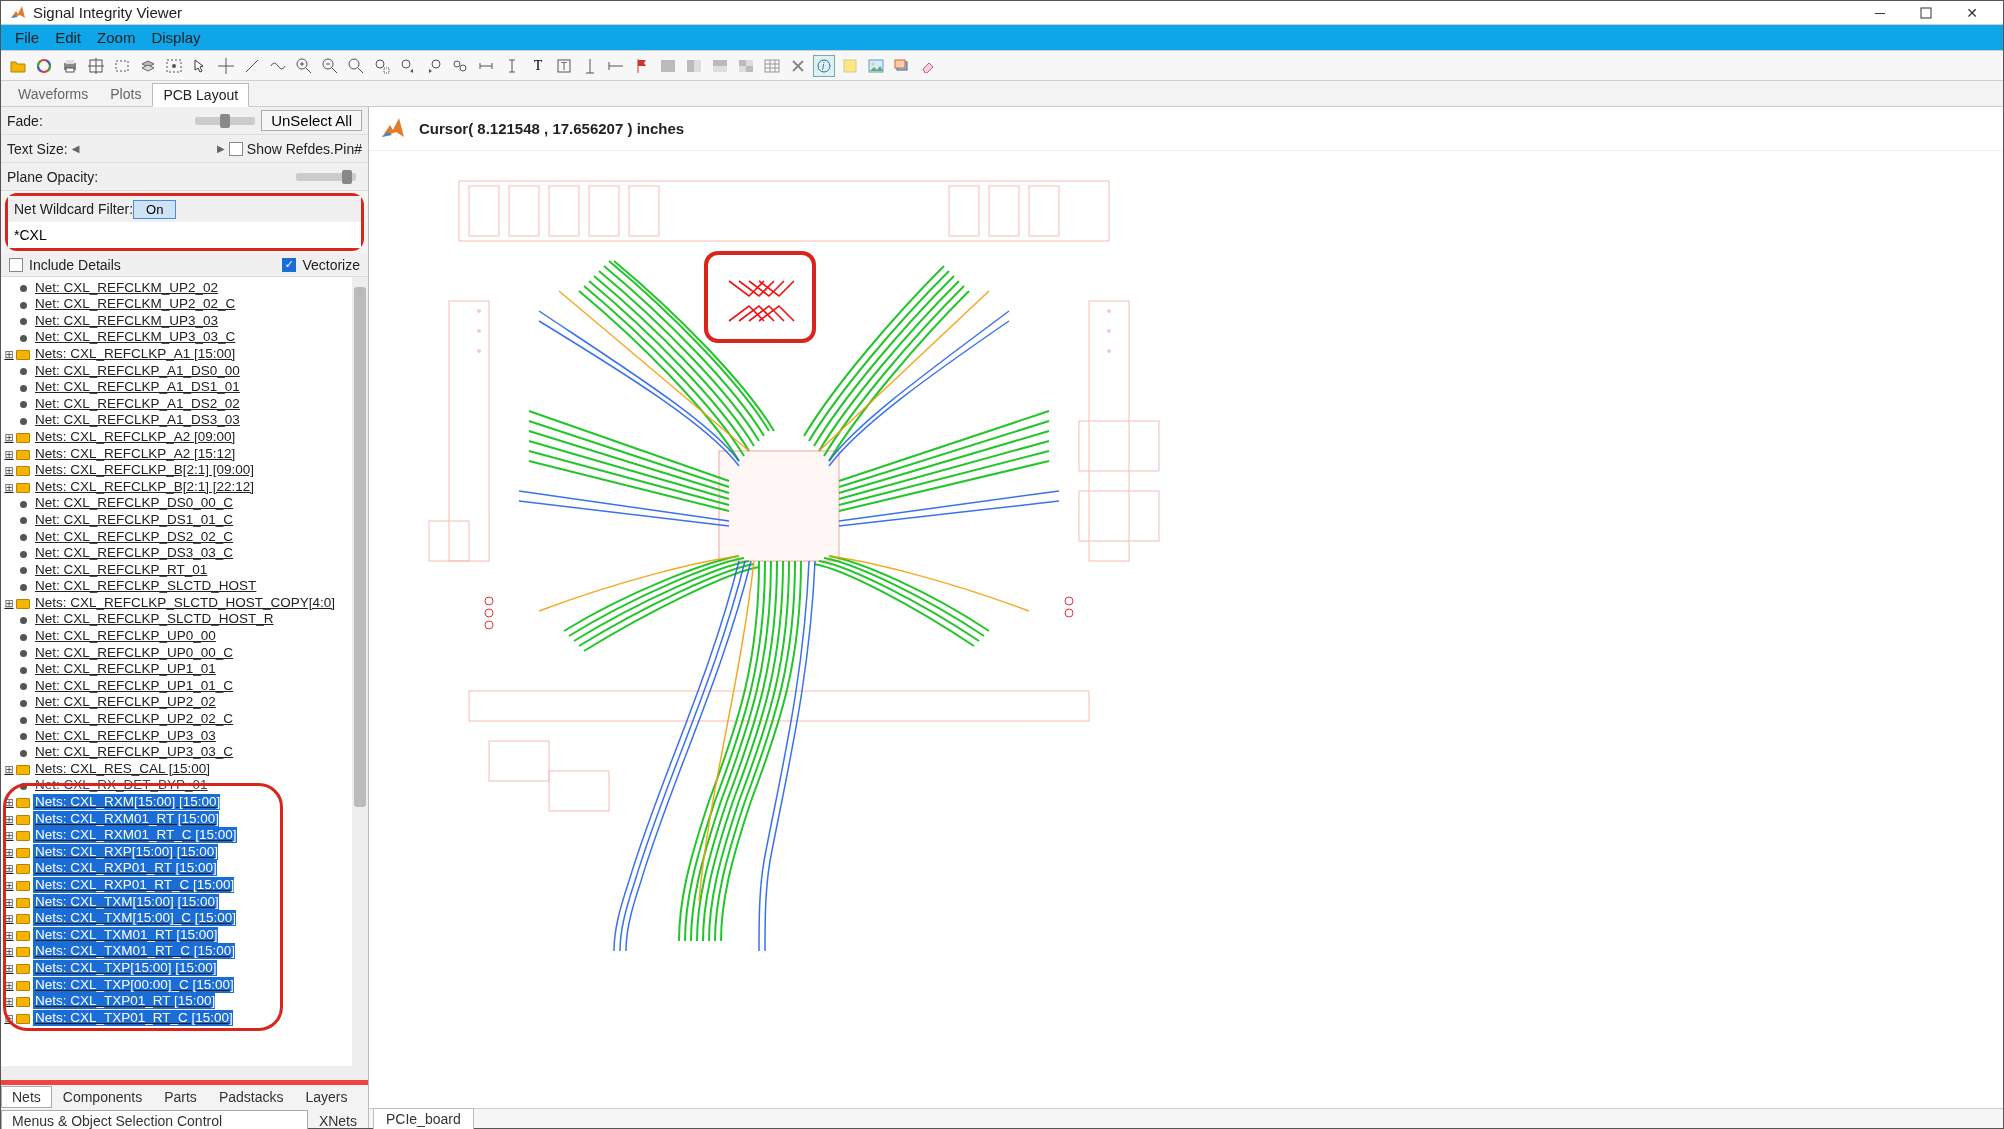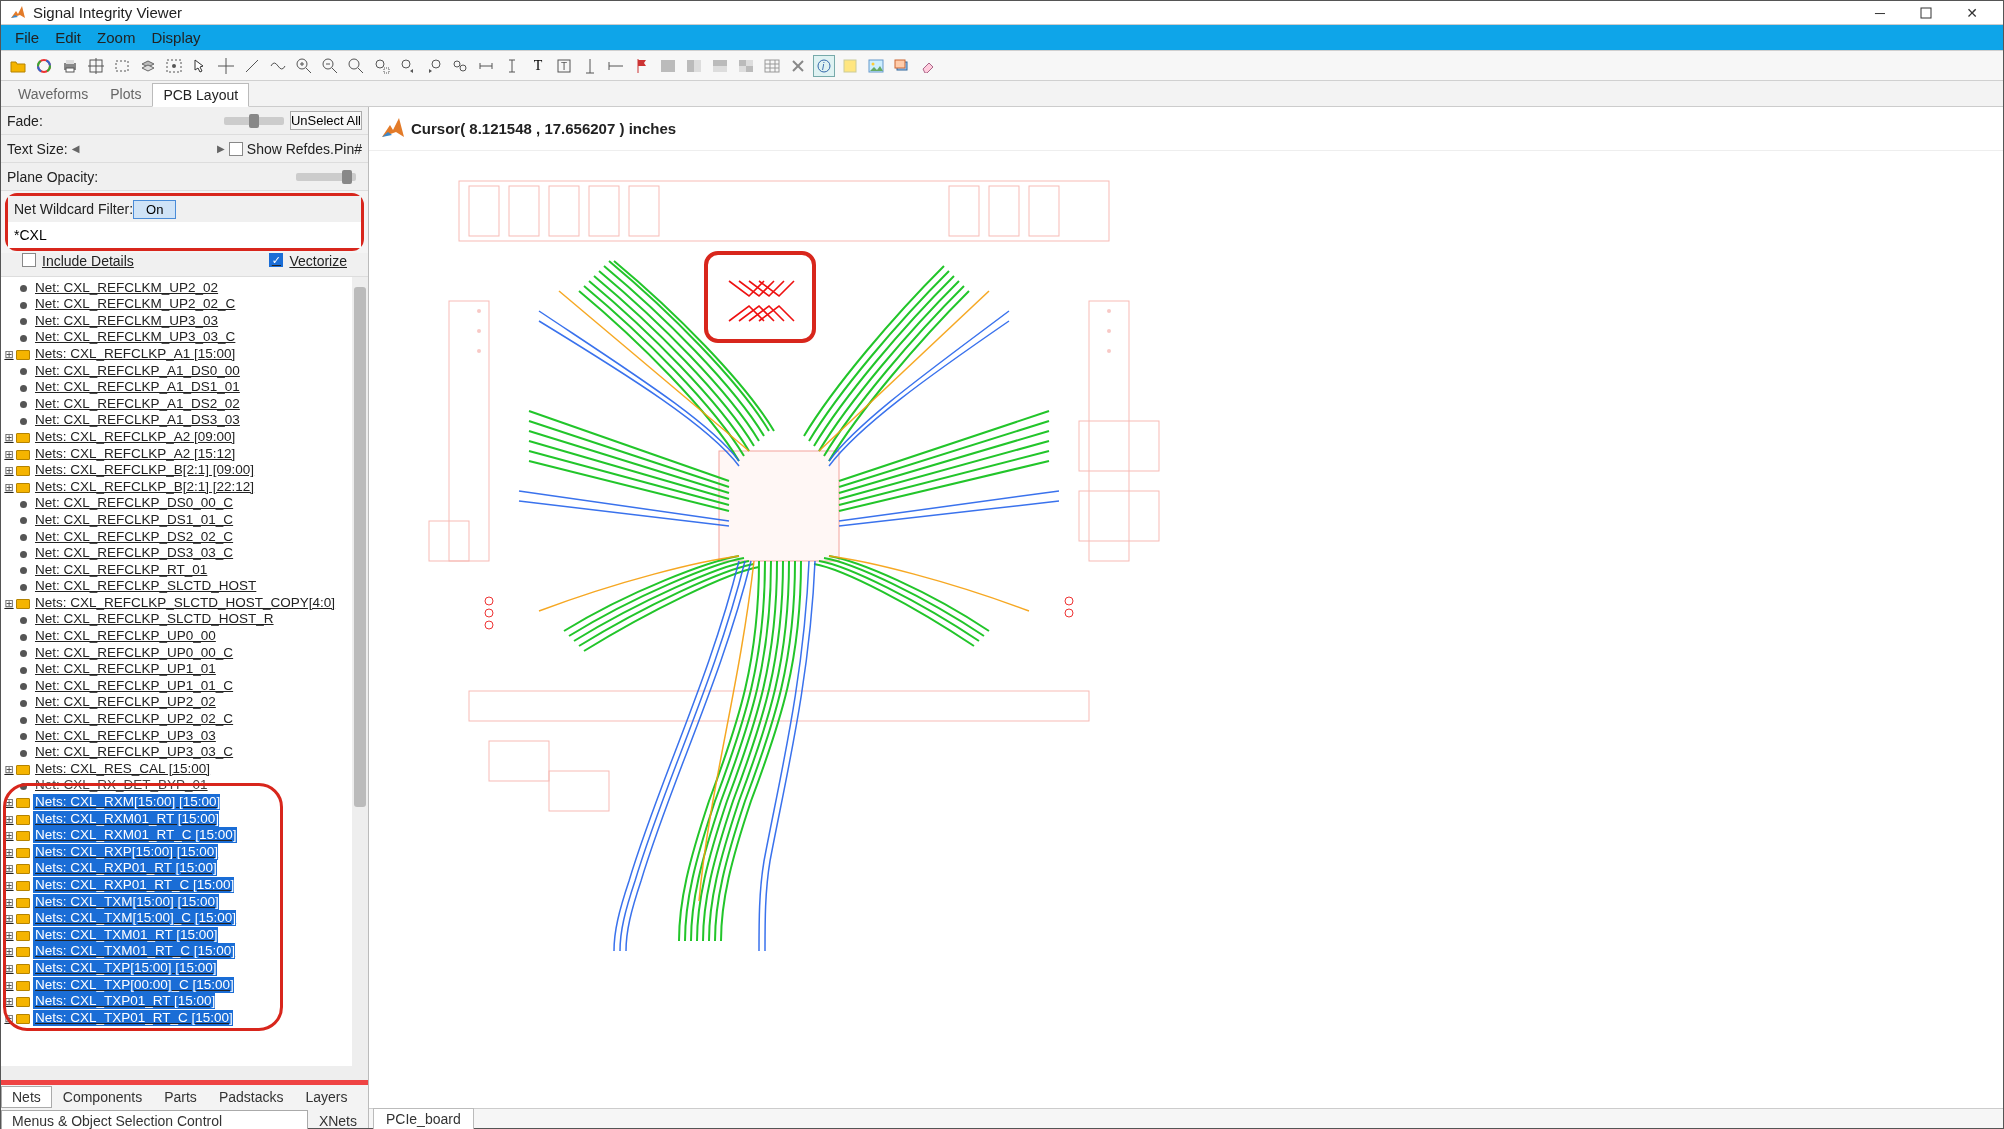--- a/index.html
+++ b/index.html
@@ -23,27 +23,27 @@
   .tabsrow .tab.active { background: #fff; border: 1px solid #bbb; border-bottom: 1px solid #fff; color: #222; position: relative; top: 1px; }
   
   .body { flex: 1; display: flex; min-height: 0; }
   
   .leftpanel { width: 368px; border-right: 1px solid #bbb; display: flex; flex-direction: column; background: #f4f4f4; font-size: 14px; color: #222; }
   .ctrlrow { display: flex; align-items: center; height: 28px; border-bottom: 1px solid #ddd; padding: 0 6px; background: #f0f0f0; }
   .ctrlrow .lbl { flex: 0 0 auto; }
   .ctrlrow .fill { flex: 1; }
   .slider { width: 60px; height: 8px; background: #ccc; border-radius: 2px; position: relative; margin: 0 6px; }
   .slider .thumb { position: absolute; top: -3px; width: 10px; height: 14px; background: #888; border-radius: 2px; }
-  .smallbtn { background: #f7f7f7; border: 1px solid #aaa; padding: 1px 0; font-size: 13px; }
+  .smallbtn { background: #f7f7f7; border: 1px solid #aaa; padding: 1px 9px; font-size: 15px; }
   .filterbox { border: 3px solid #d8261c; border-radius: 12px; margin: 2px 4px; }
   .filterrow { display: flex; align-items: center; height: 26px; padding: 0 6px; background: #f0f0f0; }
   .filterrow.input { background: #fff; }
   .filterrow input[type=text] { border: none; width: 100%; font-size: 14px; outline: none; background: transparent; }
   .onbtn { border: 1px solid #4a8cd8; background: #cfe3f7; padding: 1px 12px; font-size: 13px; }
-  .chkrow { display: flex; height: 24px; padding: 0 21px; background: #f0f0f0; border-bottom: 1px solid #ddd; gap: 6px; text-decoration: underline; }
+  .chkrow { display: flex; align-items: center; height: 24px; padding: 0 8px; background: #f0f0f0; border-bottom: 1px solid #ddd; gap: 6px; }
   .chkrow .fill { flex: 1; }
   .chk { width: 14px; height: 14px; border: 1px solid #888; background: #fff; display: inline-flex; align-items: center; justify-content: center; font-size: 11px; line-height: 1; }
   .chk.checked { background: #1a6dd6; color: #fff; border-color: #1a6dd6; }
   
   .treewrap { flex: 1; overflow: auto; background: #fff; position: relative; }
   .tree { font-size: 13.5px; line-height: 16px; font-family: "Segoe UI", Tahoma, sans-serif; padding: 2px 0 2px 2px; }
   .titem { display: flex; align-items: flex-end; height: 16.6px; white-space: nowrap; text-decoration: underline; }
   .titem .exp { width: 12px; text-align: center; color: #555; font-size: 11px; }
   .titem .ico { width: 16px; height: 14px; display: inline-flex; align-items: center; justify-content: center; margin-right: 2px; }
   .titem .txt { padding-left: 2px; }
@@ -51,21 +51,21 @@
   .titem.cut .txt { text-decoration: line-through; color: #444; }
   .folder-ico { width: 14px; height: 10px; background: #f5b400; border: 1px solid #b58300; border-radius: 1px; }
   .dot-ico { width: 7px; height: 7px; border-radius: 50%; background: #555; }
   
   .lefttabs { height: 48px; border-top: 5px solid #ef4444; background: #f3f3f3; }
   .lefttabs .row { display: flex; height: 24px; align-items: center; font-size: 14px; color: #333; }
   .lefttabs .row .t { padding: 2px 10px; border: 1px solid transparent; }
   .lefttabs .row .t.active { background: #fff; border: 1px solid #aaa; }
   
   .canvaswrap { flex: 1; display: flex; flex-direction: column; background: #fff; }
-  .canvasheader { height: 44px; display: flex; align-items: center; padding: 0 10px; gap: 4px; border-bottom: 1px solid #eee; }
+  .canvasheader { height: 44px; display: flex; align-items: center; padding: 0 10px; gap: 12px; border-bottom: 1px solid #eee; }
   .appicon { width: 28px; height: 28px; }
   .cursorlabel { font-size: 15px; color: #222; font-weight: 600; }
   .canvas { flex: 1; position: relative; background: #fff; }
   .pcb-svg { position: absolute; left: 40px; top: 10px; }
   .highlight-circle { position: absolute; border: 4px solid #d8261c; border-radius: 14px; }
   .sel-highlight { position: absolute; border: 3px solid #d8261c; border-radius: 24px; pointer-events: none; }
   .bottomtab { height: 20px; border-top: 1px solid #ccc; background: #f6f6f6; display: flex; align-items: center; font-size: 14px; color: #333; }
   .bottomtab .t { padding: 2px 12px; border: 1px solid #bbb; background: #fff; margin-left: 4px; }
   .arrow { font-size: 10px; color: #666; padding: 0 4px; }
   .vscroll { position: absolute; right: 0; top: 0; bottom: 0; width: 16px; background: #eee; }

